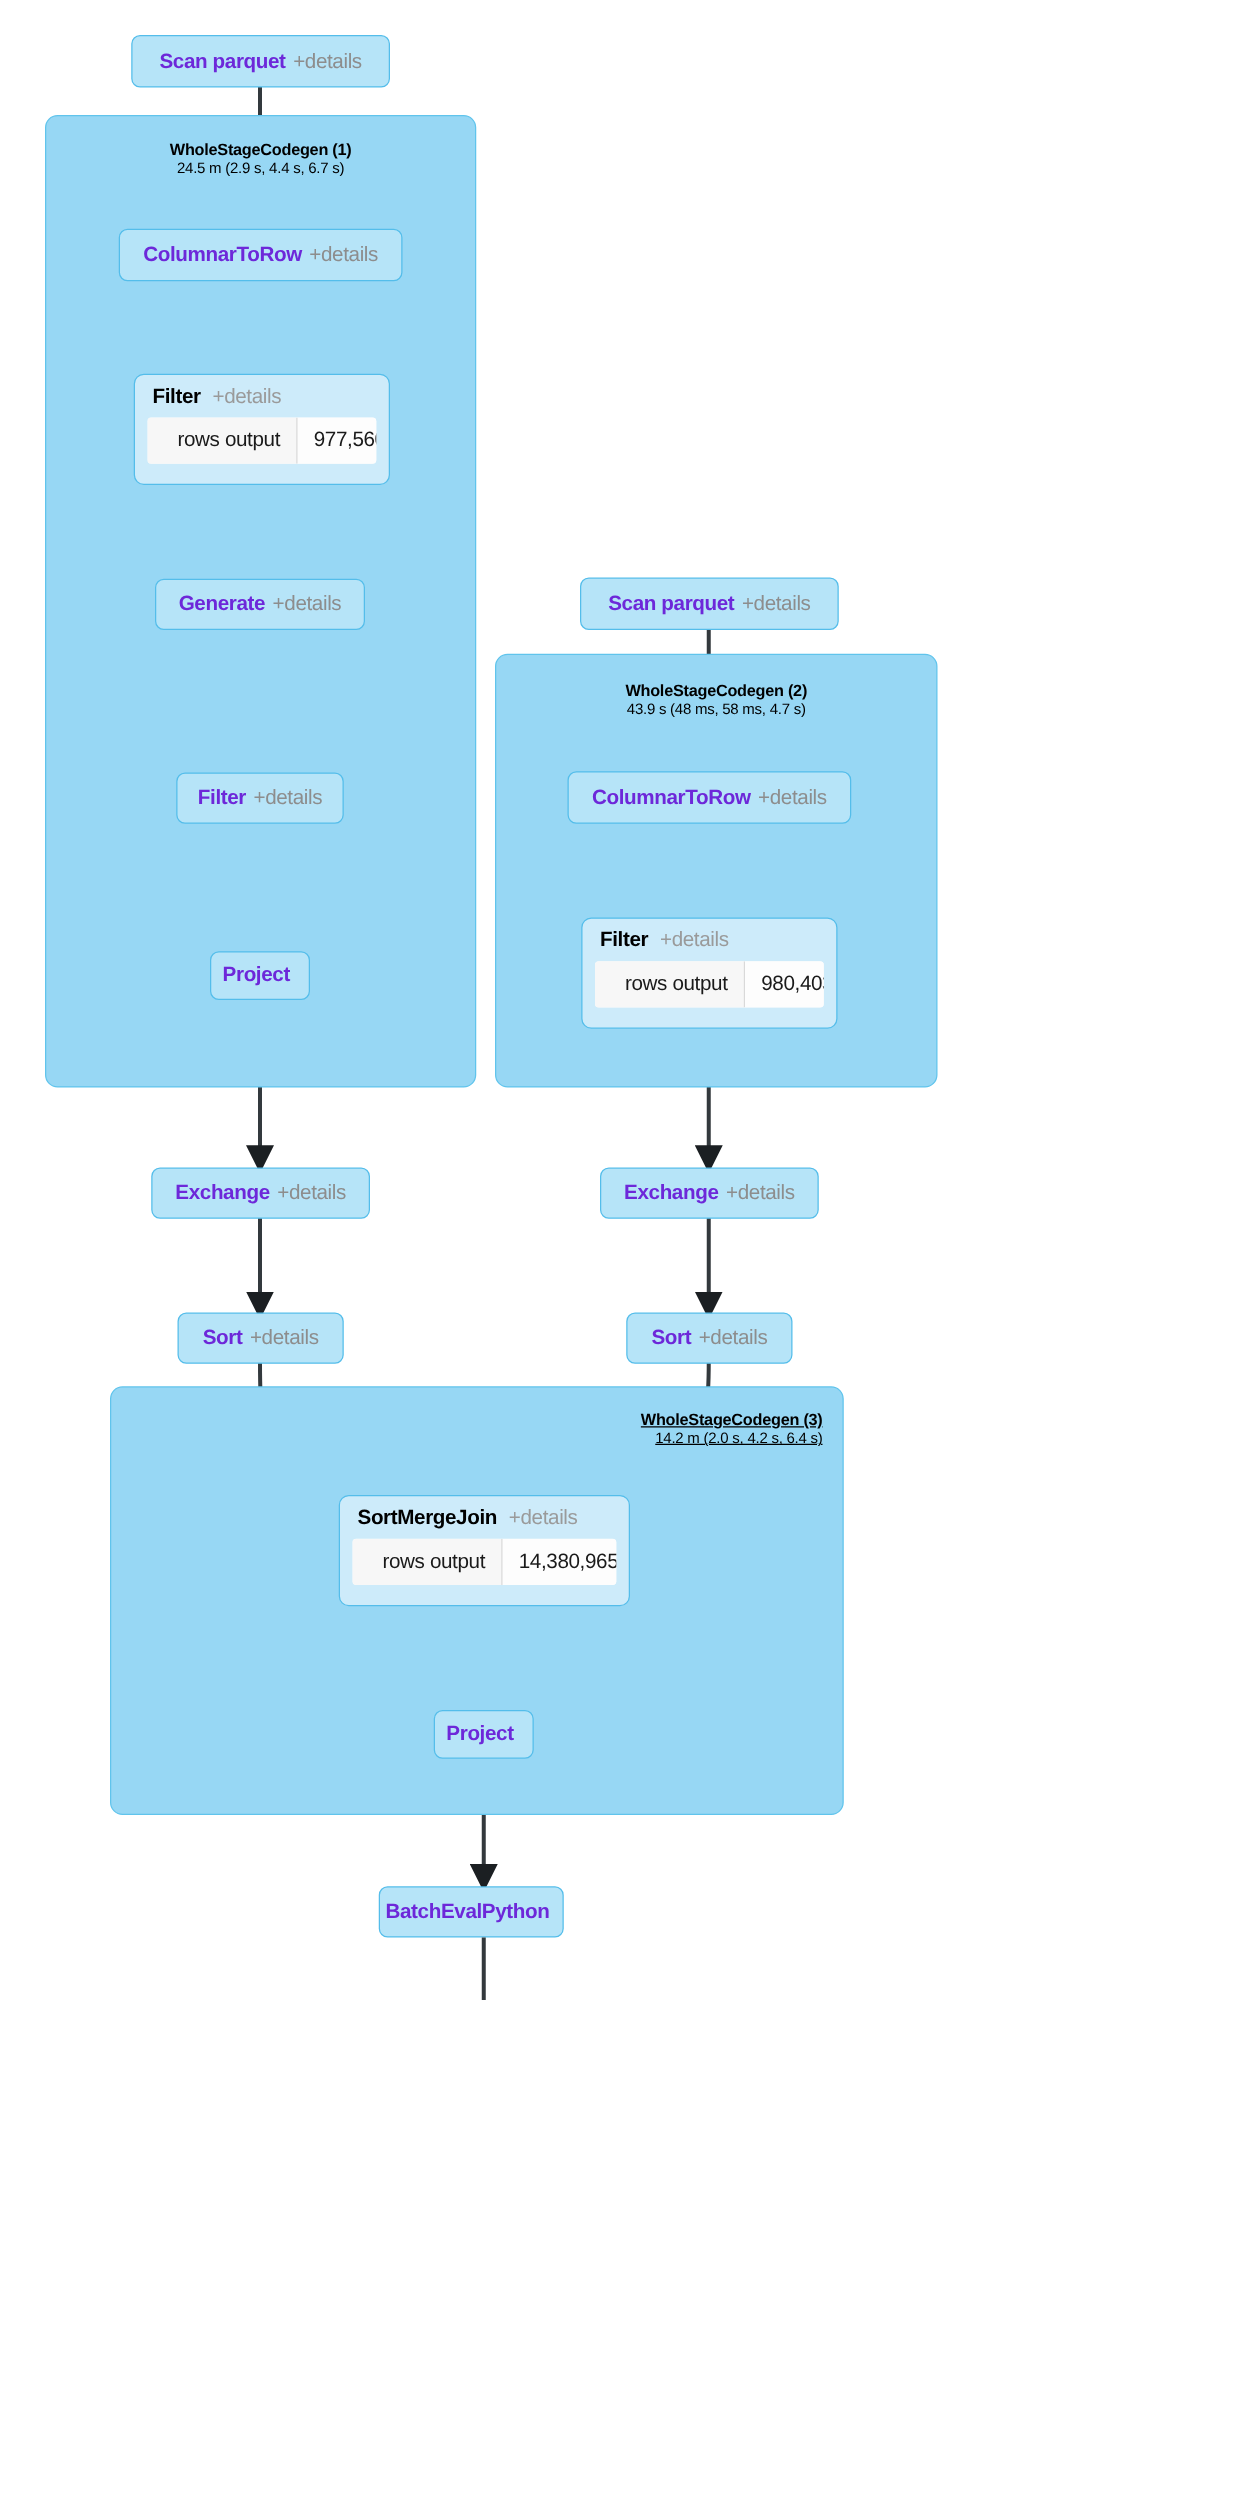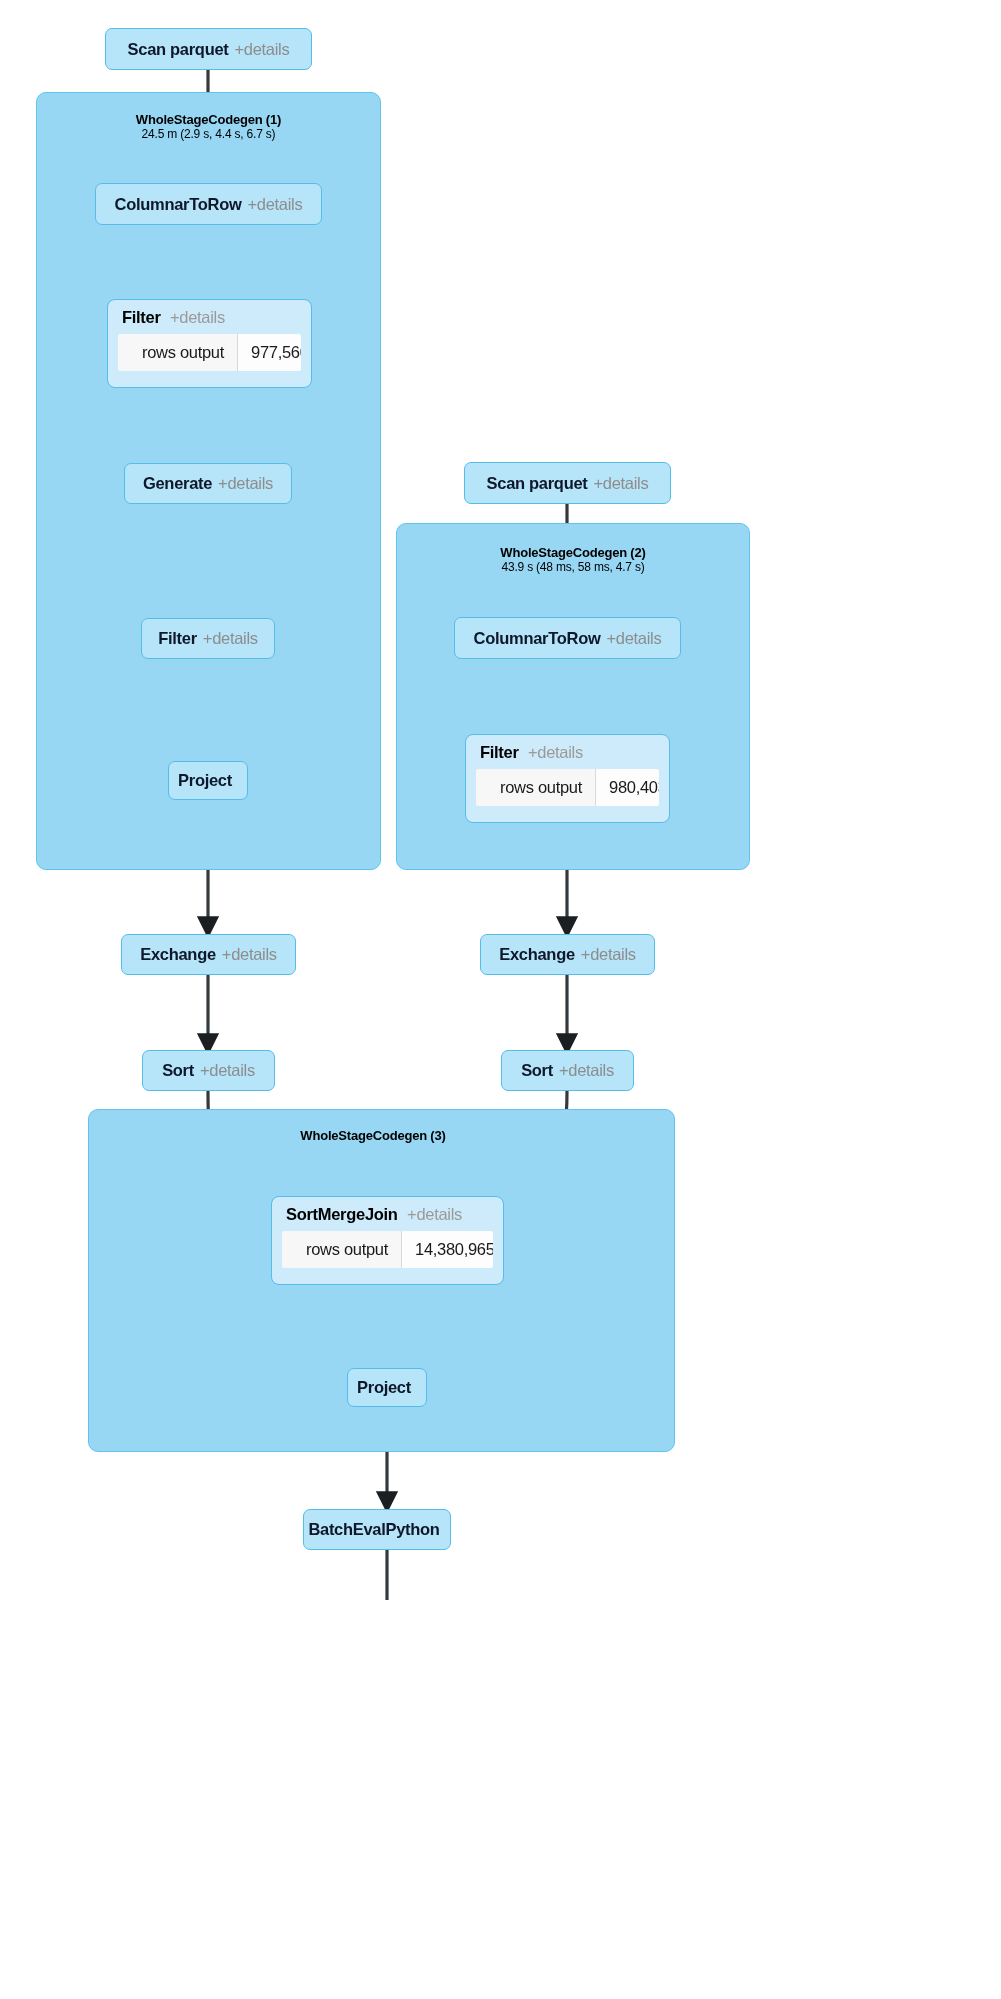--- a/index.html
+++ b/index.html
@@ -66,21 +66,21 @@
     box-sizing: border-box;
     display: flex;
     align-items: center;
     justify-content: center;
     padding: 0 14px;
     white-space: nowrap;
   }
   .node .n-name {
     font-size: 16.5px;
     font-weight: bold;
-    color: #0f172a;
+    color: #6d28d9;
     letter-spacing: -0.3px;
   }
   .node .n-details {
     font-size: 16.5px;
     font-weight: normal;
     color: #8d8d8d;
     margin-left: 6px;
     letter-spacing: -0.3px;
   }
 
@@ -175,22 +175,23 @@
     <span class="cl-metric">24.5 m (2.9 s, 4.4 s, 6.7 s)</span>
   </div>
 
   <div class="cluster" style="left:396px; top:523px; width:354px; height:347px;"></div>
   <div class="cluster-label" style="left:396px; top:545px; width:354px;">
     <span class="cl-title">WholeStageCodegen (2)</span>
     <span class="cl-metric">43.9 s (48 ms, 58 ms, 4.7 s)</span>
   </div>
 
   <div class="cluster" style="left:88px; top:1109px; width:587px; height:343px;"></div>
-  <div class="cluster-label" style="left:88px; top:1128px; width:588px; padding-right:18px; box-sizing:border-box;">
+  <div class="cluster-label" style="left:88px; top:1128px; width:588px; text-align:right; padding-right:18px; box-sizing:border-box;text-decoration:underline;">
     <span class="cl-title">WholeStageCodegen (3)</span>
+    <span class="cl-metric">14.2 m (2.0 s, 4.2 s, 6.4 s)</span>
   </div>
 
   <div class="node" style="left:105px; top:28px; width:207px; height:42px;">
     <span class="n-name">Scan parquet</span>
     <span class="n-details">+details</span>
   </div>
 
   <div class="node" style="left:95px; top:183px; width:227px; height:42px;">
     <span class="n-name">ColumnarToRow</span>
     <span class="n-details">+details</span>

